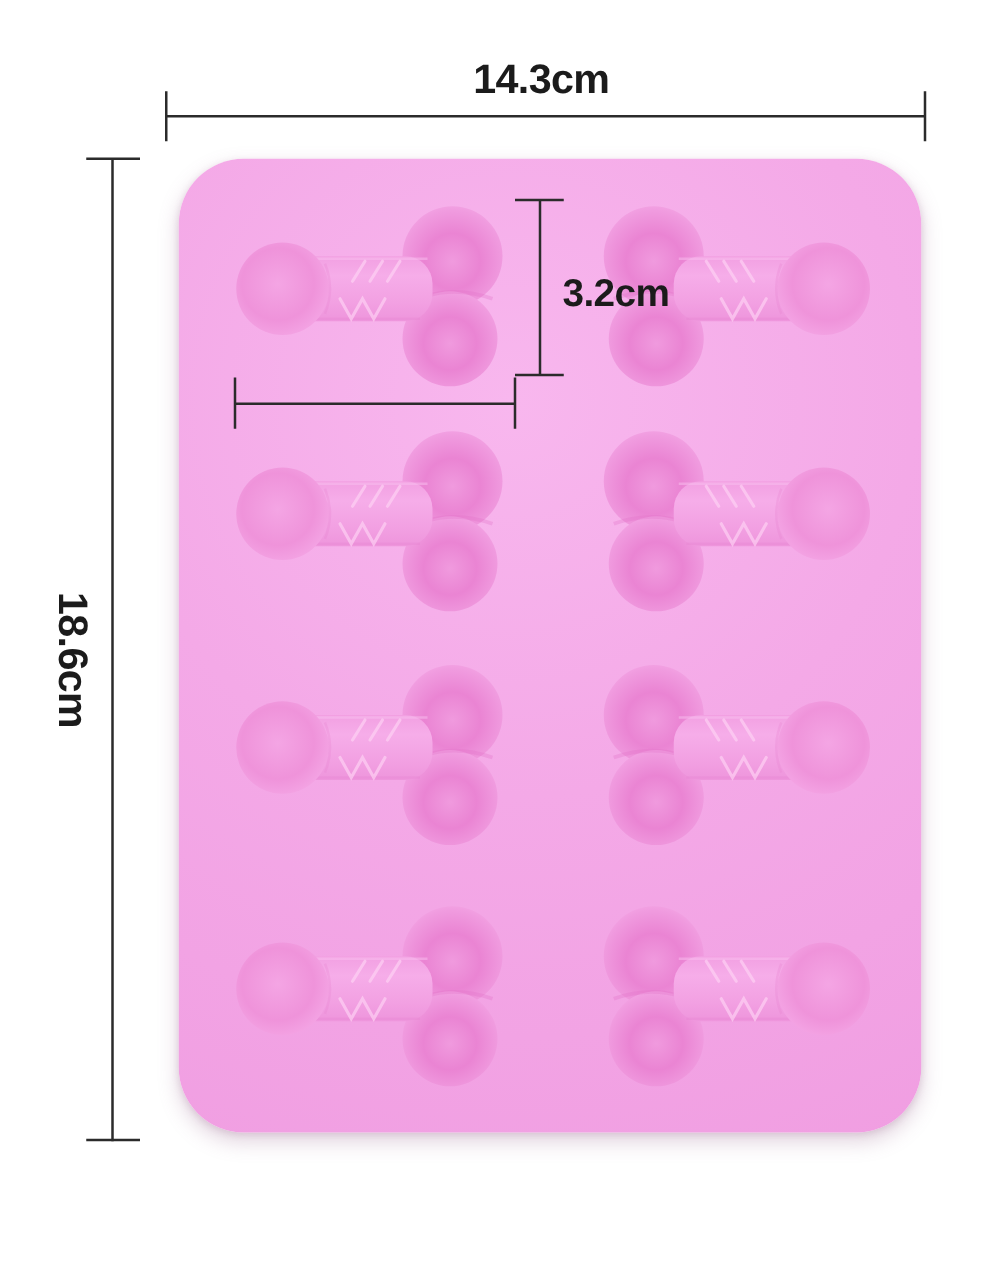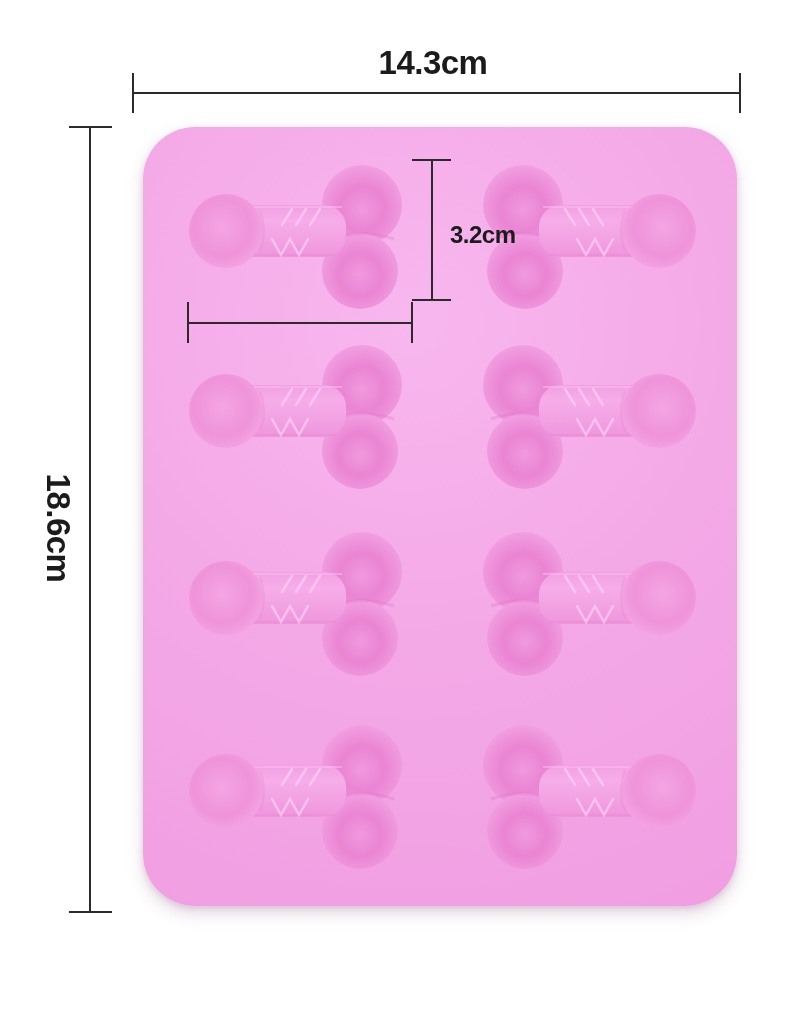--- a/index.html
+++ b/index.html
@@ -21,21 +21,21 @@
   }
   .cavity-layer{position:absolute;left:143px;top:127px;width:594px;height:779px;}
 
   
   .dim-line{position:absolute;background:var(--line-color,#2b2b2b);}
   .dim-label{
     position:absolute;color:#1b1b1b;font-weight:700;
     letter-spacing:-0.5px;white-space:nowrap;
   }
   .lbl-33{font-size:33px;line-height:34px;}
-  .lbl-31{font-size:24px;line-height:32px;}
+  .lbl-31{font-size:31px;line-height:32px;}
   .center{text-align:center;}
   .rot90{transform:rotate(90deg);}
 </style>
 </head>
 <body style="--page-bg: #ffffff; --mold-color: #f4a9e7; --line-color: #2b2b2b;">
 
 <div class="stage">
 
   <div class="mold"></div>
 

